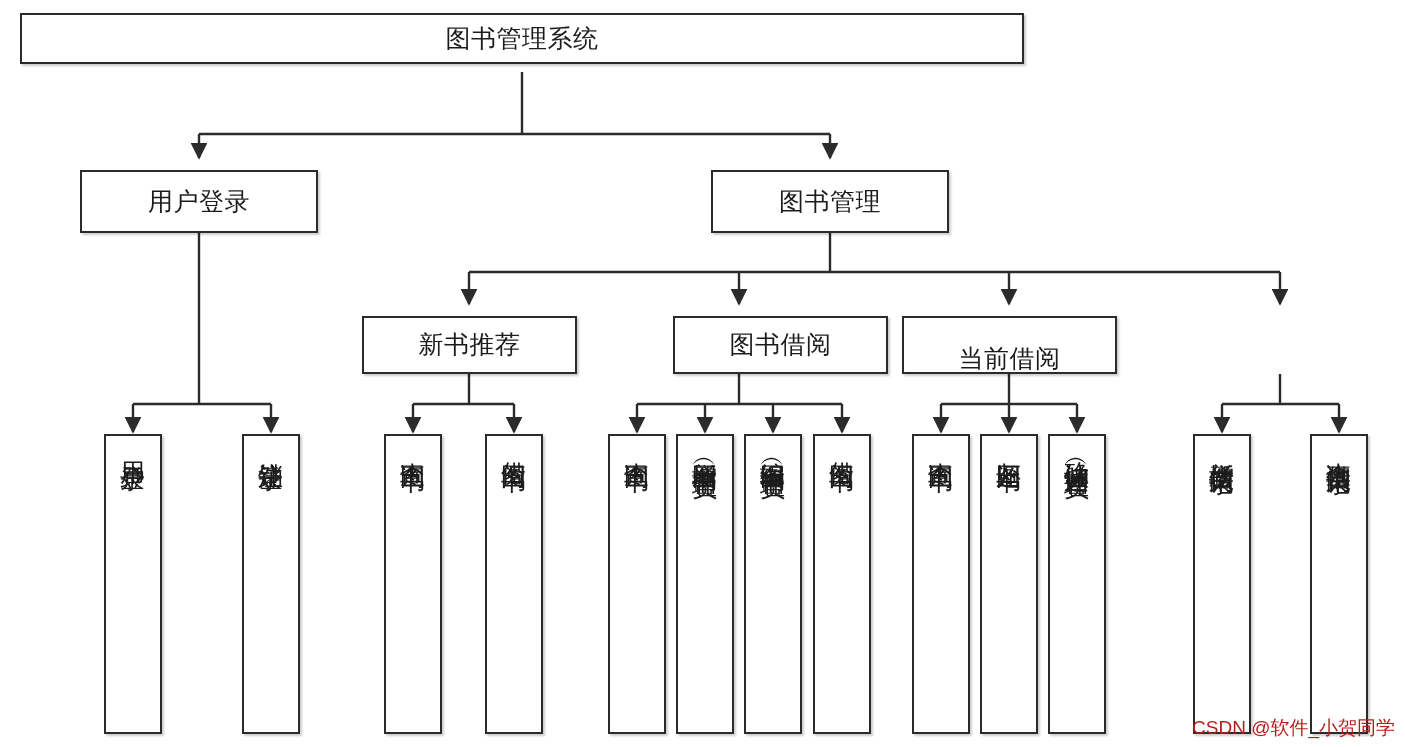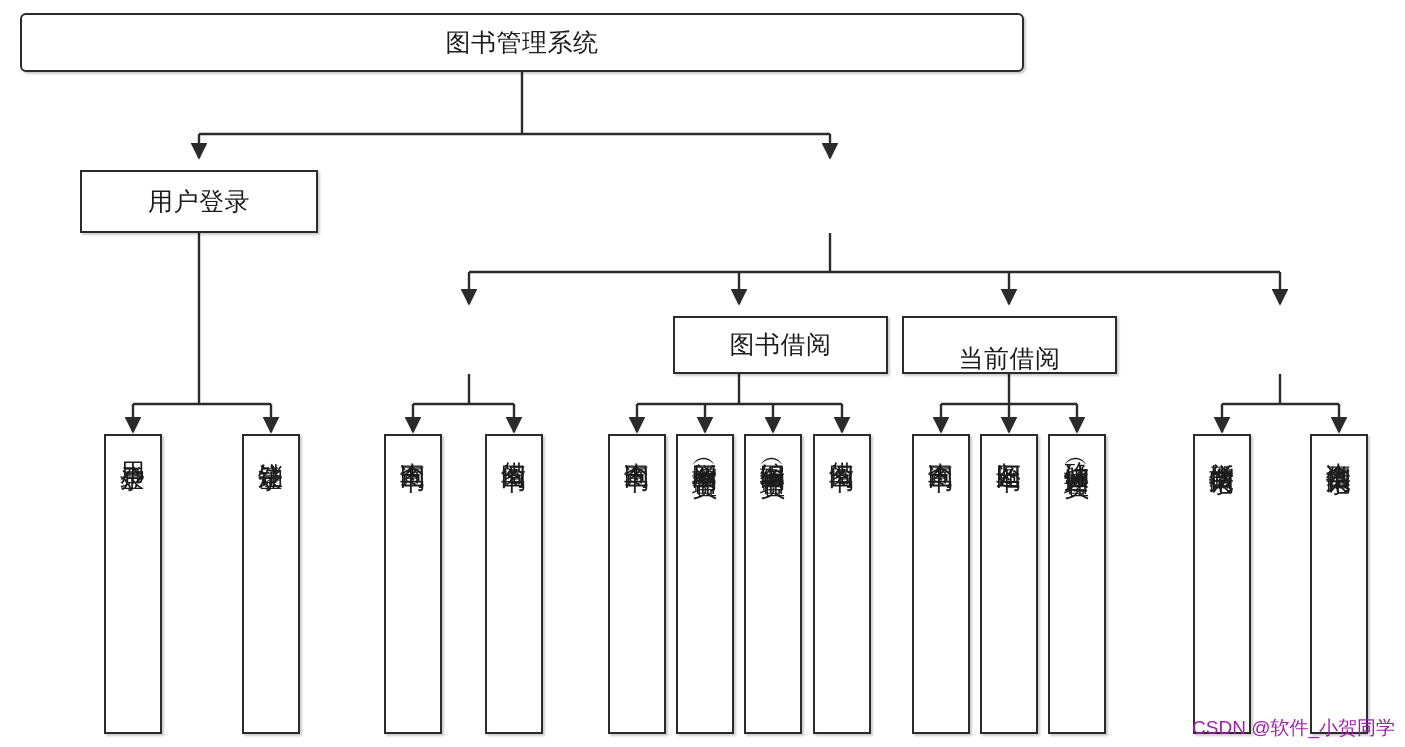--- a/index.html
+++ b/index.html
@@ -63,21 +63,21 @@
     font-size: 25px;
     line-height: 1.12;
     letter-spacing: 2px;
     white-space: nowrap;
   }
   .watermark {
     position: absolute;
     right: 10px;
     bottom: 6px;
     font-size: 19px;
-    color: #a21caf;
+    color: #b91c1c;
     white-space: nowrap;
     user-select: none;
   }
 </style>
 </head>
 <body>
 
 <div id="canvas">
 
   <svg id="edges" viewBox="0 0 1405 747" width="1405" height="747" aria-hidden="true">
@@ -123,29 +123,35 @@
       <path d="M 1009 404 L 1009 432" marker-end="url(#arrow)"></path>
       <path d="M 1077 404 L 1077 432" marker-end="url(#arrow)"></path>
 
       <path d="M 1280 374 L 1280 404"></path>
       <path d="M 1222 404 L 1339 404"></path>
       <path d="M 1222 404 L 1222 432" marker-end="url(#arrow)"></path>
       <path d="M 1339 404 L 1339 432" marker-end="url(#arrow)"></path>
     </g>
   </svg>
 
-  <div class="node horiz root" style="left:20px; top:13px; width:1004px; height:59px;border-radius:6px;">
+  <div class="node horiz root" style="left:20px; top:13px; width:1004px; height:51px;">
     <span class="label">图书管理系统</span>
   </div>
 
   <div class="node horiz" style="left:80px; top:170px; width:238px; height:63px;">
     <span class="label">用户登录</span>
   </div>
 
-
+  <div class="node horiz" style="left:711px; top:170px; width:238px; height:63px;">
+    <span class="label">图书管理</span>
+  </div>
+
+  <div class="node horiz" style="left:362px; top:316px; width:215px; height:58px;">
+    <span class="label">新书推荐</span>
+  </div>
 
   <div class="node horiz" style="left:632px; top:316px; width:215px; height:58px;margin-left:41px;">
     <span class="label">图书借阅</span>
   </div>
 
   <div class="node horiz" style="left:902px; top:316px; width:215px; height:58px;align-items:flex-end;">
     <span class="label">当前借阅</span>
   </div>
 
 

